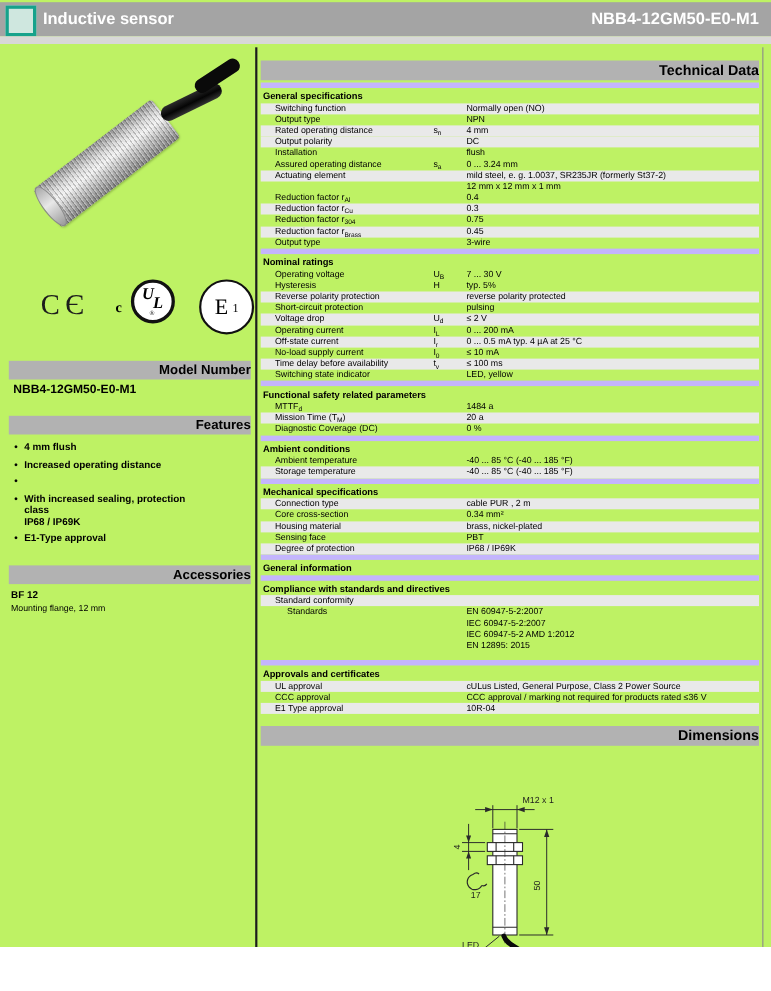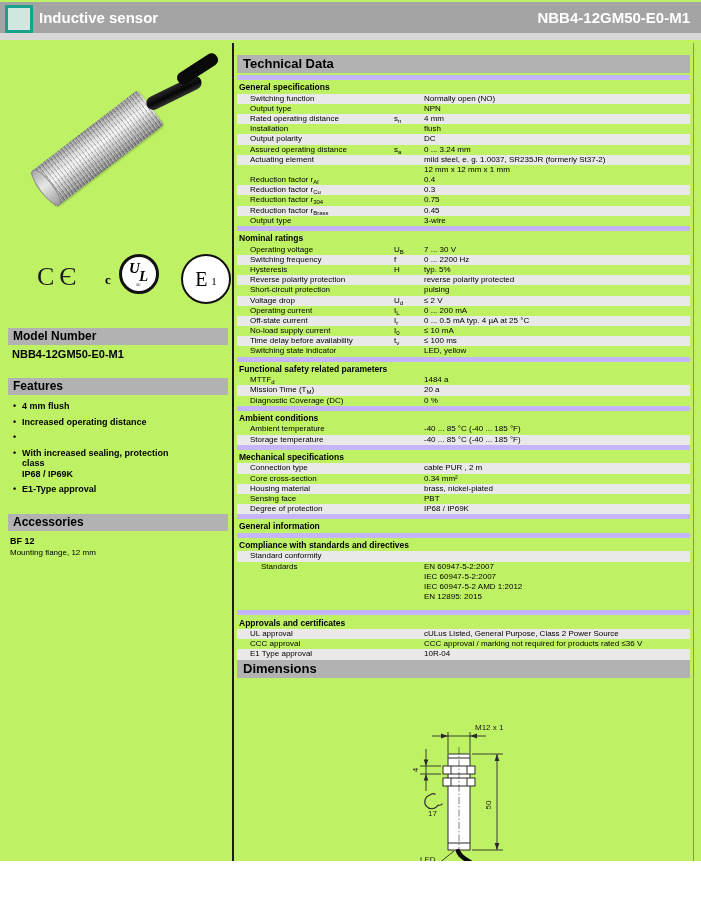--- a/index.html
+++ b/index.html
@@ -11,21 +11,21 @@
   .brandbox{position:absolute;left:5px;top:3px;width:22px;height:22px;background:#cfe7df;border:3px solid #16a28b;}
   .topbar .ttl{position:absolute;left:39px;top:0;height:31px;line-height:31px;color:#fff;font-weight:bold;font-size:15px;}
   .topbar .mdl{position:absolute;right:11px;top:0;height:31px;line-height:31px;color:#fff;font-weight:bold;font-size:15px;}
   .topstrip{position:absolute;left:0;top:33px;width:701px;height:7px;background:#d8d8d8;}
 
   
   .vrule-l{position:absolute;left:232px;top:43px;width:2px;height:858px;background:#1c1c1c;}
   .vrule-r{position:absolute;left:693px;top:43px;width:1px;height:858px;background:#8b8b8b;}
 
   
-  .bar{background:#b2b2b2;font-weight:bold;color:#000;}
+  .bar{background:#b2b2b2;font-weight:bold;color:#000;text-align:right;}
   .bar-left{position:absolute;left:8px;width:220px;height:17px;font-size:12px;line-height:17px;padding-left:5px;box-sizing:border-box;}
   .bar-right{position:absolute;left:237px;width:453px;height:18px;font-size:13px;line-height:18px;padding-left:6px;box-sizing:border-box;}
 
   
   .photo{position:absolute;left:10px;top:55px;width:215px;height:200px;}
   .barrel{position:absolute;left:33px;top:113px;width:136px;height:44px;border-radius:4px;
           transform-origin:0 22px;transform:rotate(-37.5deg);
           background:
             repeating-linear-gradient(90deg,rgba(0,0,0,0.20) 0 1px,rgba(255,255,255,0.28) 1px 2px,rgba(0,0,0,0) 2px 3.6px),
             linear-gradient(180deg,#8f8f8f 0%,#d9d9d9 28%,#f2f2f2 46%,#bdbdbd 70%,#7e7e7e 100%);
@@ -173,29 +173,29 @@
         </div>
       </div>
       <div class="t-row">
         <div class="t-line shaded">
           <span class="t-label">Rated operating distance</span>
           <span class="t-sym">s<sub class="s">n</sub></span>
           <span class="t-val">4 mm</span>
         </div>
       </div>
       <div class="t-row">
+        <div class="t-line shaded">
+          <span class="t-label">Output polarity</span>
+          <span class="t-val">DC</span>
+        </div>
+      </div>
+      <div class="t-row">
         <div class="t-line">
           <span class="t-label">Installation</span>
           <span class="t-val">flush</span>
-        </div>
-      </div>
-      <div class="t-row">
-        <div class="t-line shaded">
-          <span class="t-label">Output polarity</span>
-          <span class="t-val">DC</span>
         </div>
       </div>
       <div class="t-row">
         <div class="t-line">
           <span class="t-label">Assured operating distance</span>
           <span class="t-sym">s<sub class="s">a</sub></span>
           <span class="t-val">0 ... 3.24 mm</span>
         </div>
       </div>
       <div class="t-row">
@@ -236,27 +236,20 @@
           <span class="t-label">Output type</span>
           <span class="t-val">3-wire</span>
         </div>
       </div>
       <div class="t-section">Nominal ratings</div>
       <div class="t-row">
         <div class="t-line">
           <span class="t-label">Operating voltage</span>
           <span class="t-sym">U<sub class="s">B</sub></span>
           <span class="t-val">7 ... 30 V</span>
-        </div>
-      </div>
-      <div class="t-row">
-        <div class="t-line shaded">
-          <span class="t-label">Switching frequency</span>
-          <span class="t-sym">f</span>
-          <span class="t-val">0 ... 2200 Hz</span>
         </div>
       </div>
       <div class="t-row">
         <div class="t-line">
           <span class="t-label">Hysteresis</span>
           <span class="t-sym">H</span>
           <span class="t-val">typ. 5%</span>
         </div>
       </div>
       <div class="t-row">

